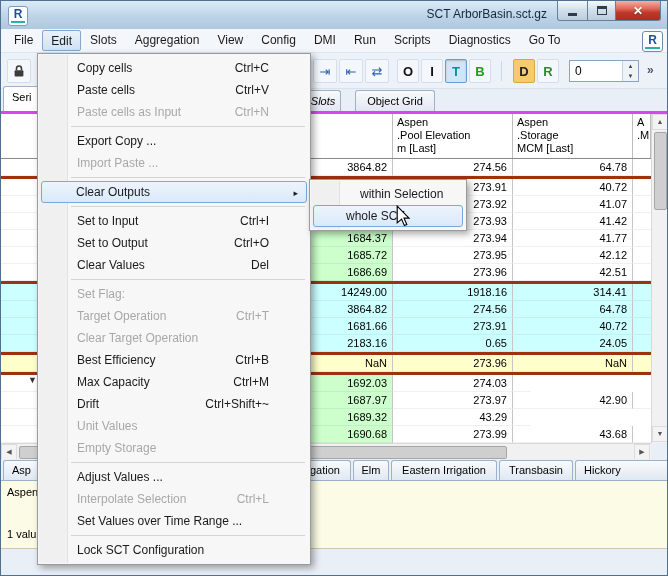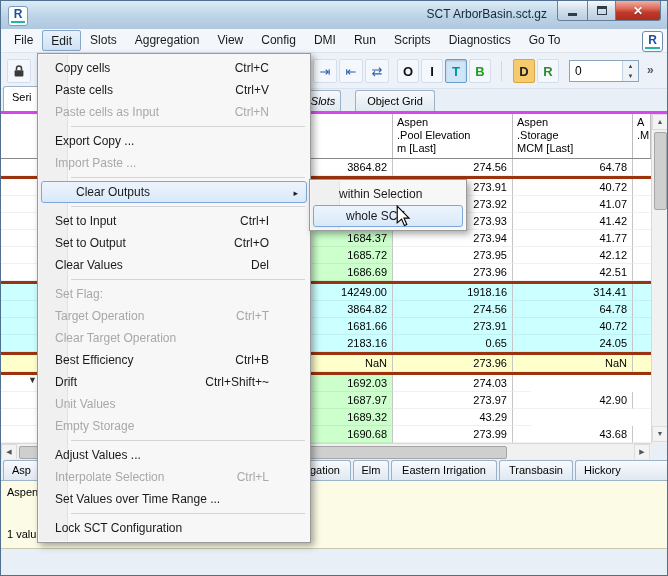--- a/index.html
+++ b/index.html
@@ -72,29 +72,29 @@
   .tabbar-bottom{position:absolute;left:0;top:458px;width:666px;height:22px;background:#e9eff6;border-bottom:1px solid #9cb2c8;box-sizing:border-box;}
   .btab{position:absolute;bottom:0;height:20px;line-height:19px;font-size:11px;text-align:center;background:linear-gradient(#f8fafc,#dfe8f1);border:1px solid #9cb2c8;border-bottom:none;border-radius:3px 3px 0 0;box-sizing:border-box;overflow:hidden;white-space:nowrap;}
   .info-panel{position:absolute;left:0;top:480px;width:666px;height:68px;background:#fbfbe6;border-bottom:1px solid #c9c9ad;box-sizing:border-box;font-size:11px;}
   .info-line1{position:absolute;left:6px;top:5px;}
   .info-status{position:absolute;left:6px;top:47px;}
   .statusbar{position:absolute;left:0;top:548px;width:666px;height:26px;background:#e9eff6;}
 
   
   .menu{position:absolute;left:36px;top:52px;width:274px;background:#f7f7f7;border:1px solid #9a9a9a;box-shadow:3px 3px 7px rgba(0,0,0,.35);padding:3px 1px;z-index:50;box-sizing:border-box;font-size:12px;}
   .menu-gutter{position:absolute;left:1px;top:1px;bottom:1px;width:28px;background:#f0f0f0;border-right:1px solid #e2e2e2;}
-  .mi{position:relative;height:22px;line-height:22px;padding-left:16px;color:#1a1a1a;white-space:nowrap;}
+  .mi{position:relative;height:22px;line-height:22px;padding-left:38px;color:#1a1a1a;white-space:nowrap;}
   .mi .sc{position:absolute;right:40px;color:inherit;}
   .mi.disabled{color:#a8a8a8;}
   .mi.hl{background:linear-gradient(#edf4fc,#d9e9fa);border:1px solid #7da7d9;border-radius:3px;margin:0 2px;line-height:20px;padding-left:34px;box-sizing:border-box;}
   .mi .arrow{position:absolute;right:8px;font-size:9px;line-height:22px;}
   .msep{position:relative;height:7px;}
   .msep::after{content:"";position:absolute;left:32px;right:4px;top:3px;border-top:1px solid #d4d4d4;}
   .submenu{position:absolute;left:308px;top:178px;width:158px;background:#f7f7f7;border:1px solid #9a9a9a;box-shadow:3px 3px 7px rgba(0,0,0,.35);padding:3px 1px;z-index:60;box-sizing:border-box;font-size:12px;}
-  .submenu .mi{padding-left:28px;}
+  .submenu .mi{padding-left:49px;}
   .submenu .mi.hl{padding-left:32px;}
   .cursor{position:absolute;left:393px;top:204px;z-index:100;}
 </style>
 </head>
 <body>
 
 <div class="window">
 
   <div class="titlebar">
     <div class="app-icon">
@@ -355,20 +355,21 @@
         <div class="mi hl"><span>Clear Outputs</span><span class="arrow">▸</span></div>
         <div class="msep"></div>
         <div class="mi"><span>Set to Input</span><span class="sc">Ctrl+I</span></div>
         <div class="mi"><span>Set to Output</span><span class="sc">Ctrl+O</span></div>
         <div class="mi"><span>Clear Values</span><span class="sc">Del</span></div>
         <div class="msep"></div>
         <div class="mi disabled"><span>Set Flag:</span></div>
         <div class="mi disabled"><span>Target Operation</span><span class="sc">Ctrl+T</span></div>
         <div class="mi disabled"><span>Clear Target Operation</span></div>
         <div class="mi"><span>Best Efficiency</span><span class="sc">Ctrl+B</span></div>
+        <div class="mi"><span>Max Capacity</span><span class="sc">Ctrl+M</span></div>
         <div class="mi"><span>Drift</span><span class="sc">Ctrl+Shift+~</span></div>
         <div class="mi disabled"><span>Unit Values</span></div>
         <div class="mi disabled"><span>Empty Storage</span></div>
         <div class="msep"></div>
         <div class="mi"><span>Adjust Values ...</span></div>
         <div class="mi disabled"><span>Interpolate Selection</span><span class="sc">Ctrl+L</span></div>
         <div class="mi"><span>Set Values over Time Range ...</span></div>
         <div class="msep"></div>
         <div class="mi"><span>Lock SCT Configuration</span></div>
       </div>

